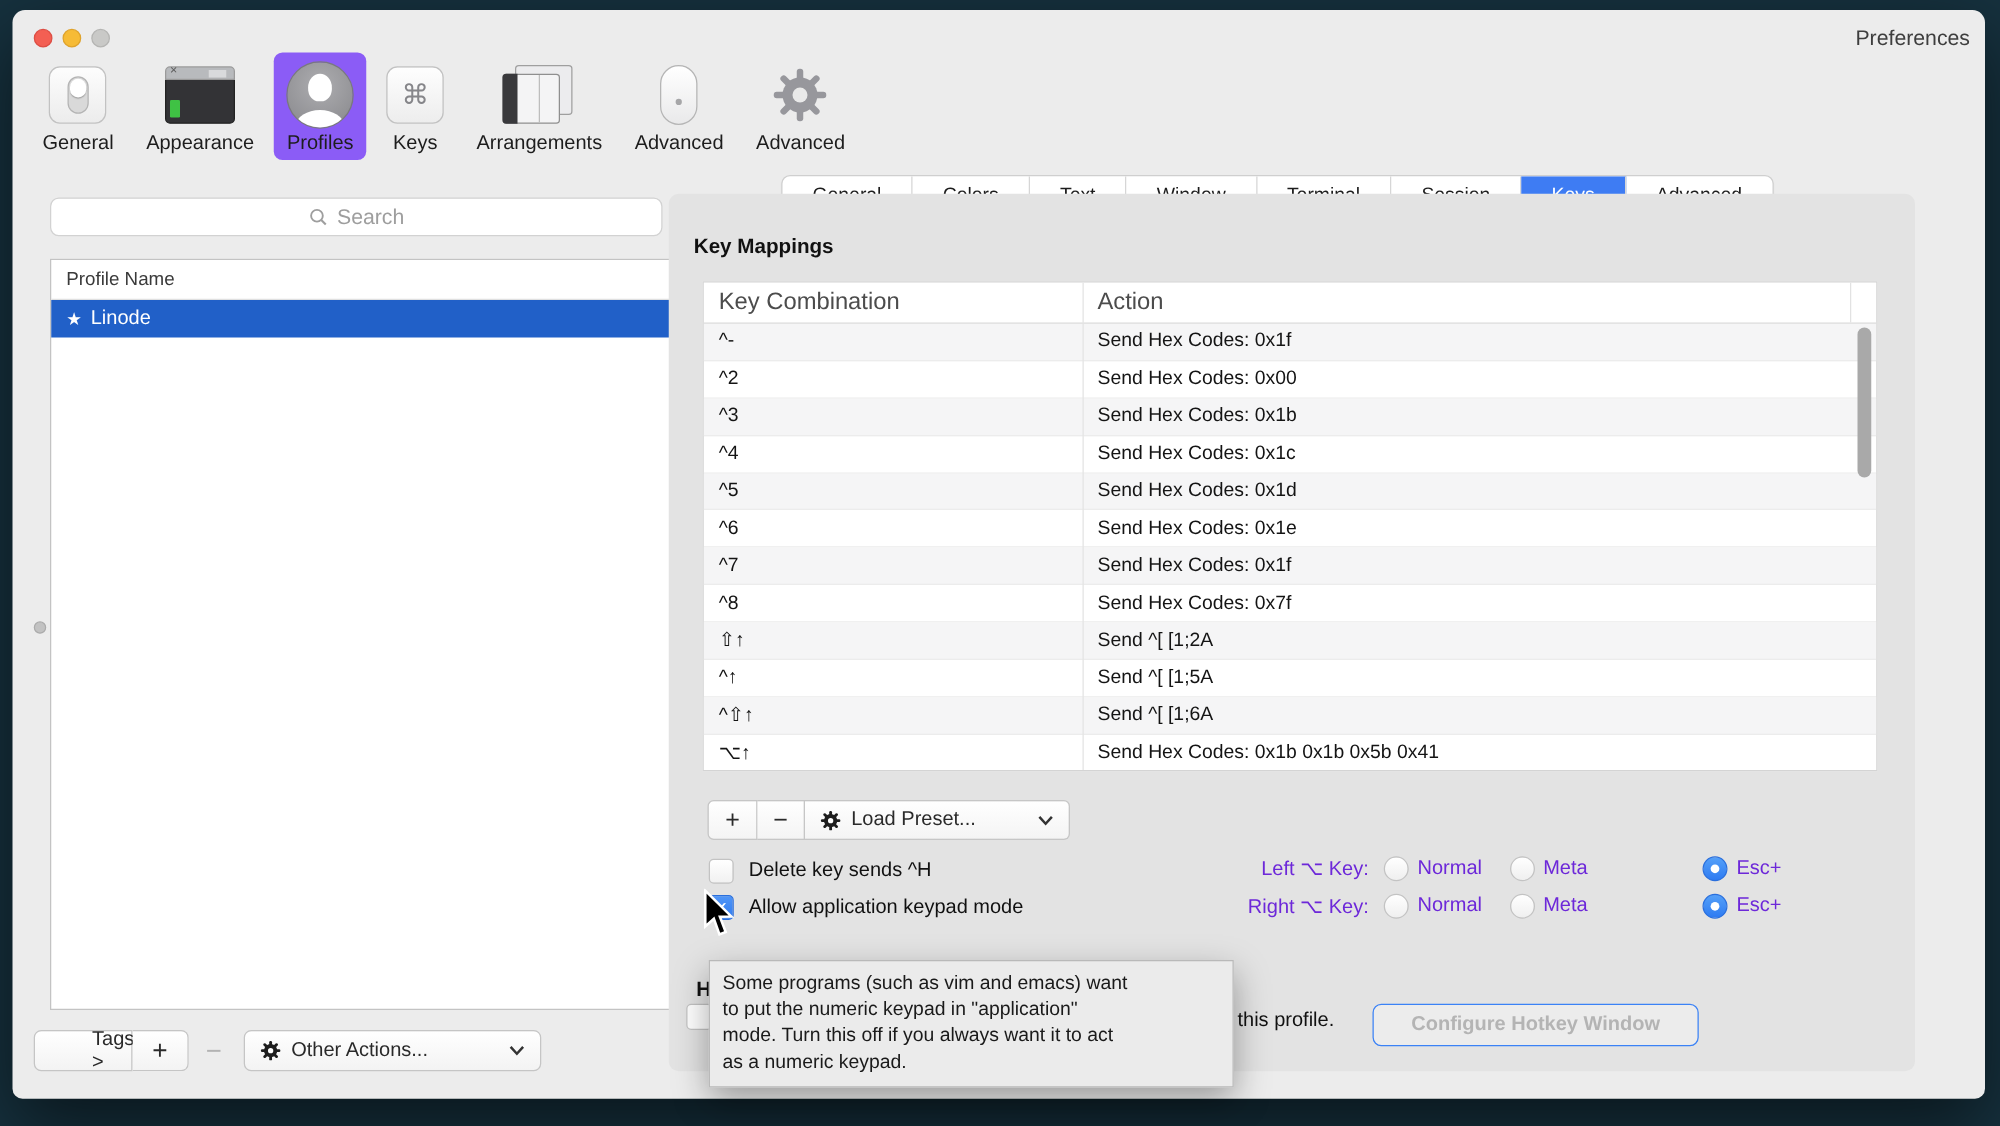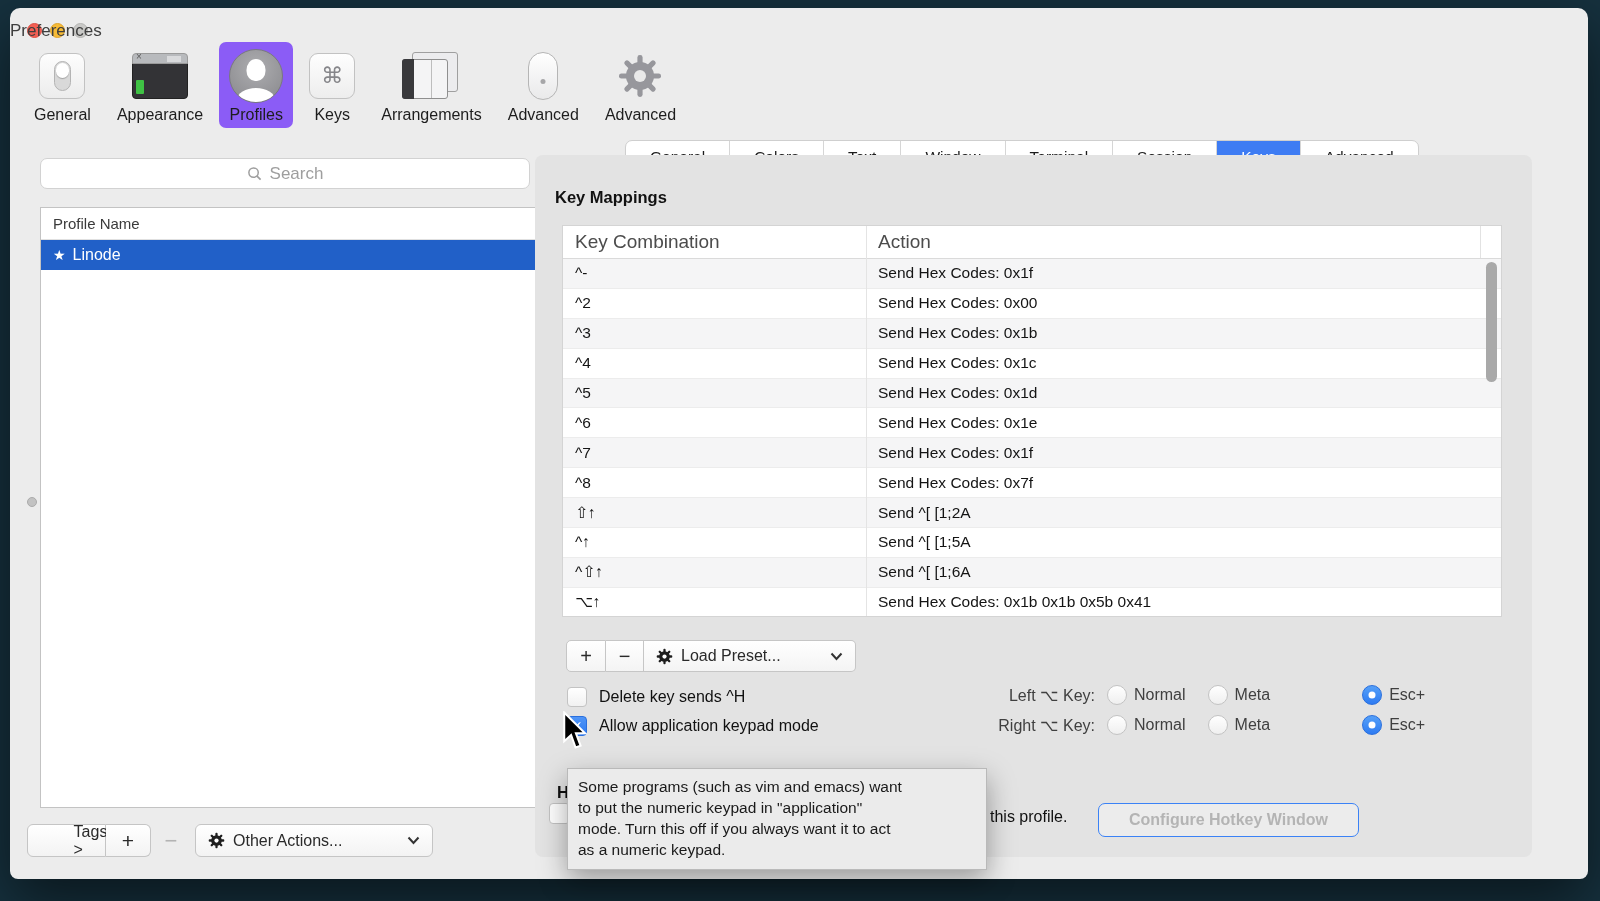--- a/index.html
+++ b/index.html
@@ -12,21 +12,21 @@
     box-shadow:0 22px 60px rgba(0,0,0,.55);
   }
 
   
   .titlebar { position:absolute; left:0; top:0; width:100%; height:38px; }
   .lights { position:absolute; left:17px; top:15px; display:flex; gap:8px; }
   .light { width:15px; height:15px; border-radius:50%; }
   .light.red { background:#f35f53; border:1px solid #dd4e44; }
   .light.yellow { background:#f6bb36; border:1px solid #dfa32c; }
   .light.gray { background:#c9c9c7; border:1px solid #b5b5b3; }
-  .win-title { position:absolute; left:0; right:0; top:13px; text-align:left;
+  .win-title { position:absolute; left:0; right:12px; top:13px; text-align:right;
     font-size:17px; color:#3e3e3e; font-weight:500; }
 
   
   .toolbar { position:absolute; left:8px; top:34px; height:92px; display:flex; align-items:flex-start; gap:6px; padding-left:6px; }
   .tb-item { display:flex; flex-direction:column; align-items:center; padding:6px 10px 4px; border-radius:7px; }
   .tb-item.selected { background:#8b5cf6; }
   .tb-icon { height:56px; display:flex; align-items:center; justify-content:center; }
   .tb-label { font-size:16px; color:#1d1d1d; margin-top:2px; white-space:nowrap; }
 
   .ic-general { width:46px; height:46px; background:linear-gradient(#fdfdfd,#ececec); border:1px solid #c2c2c2; border-radius:9px;
@@ -102,21 +102,21 @@
   .pg-btn { background:linear-gradient(#ffffff,#f4f4f4); border:1px solid #c6c6c6; display:flex; align-items:center; justify-content:center; font-size:20px; color:#2a2a2a; }
   .pg-btn.add { width:40px; border-radius:5px 0 0 5px; }
   .pg-btn.rem { width:38px; border-left:none; }
   .pg-btn.preset { width:212px; border-left:none; border-radius:0 5px 5px 0; font-size:16px; gap:8px; justify-content:flex-start; padding:0 12px; position:relative; }
   .pg-btn.preset .chev { position:absolute; right:12px; }
 
   .cbrow { position:absolute; left:32px; display:flex; align-items:center; gap:12px; font-size:16px; color:#111; }
   .checkbox { width:20px; height:20px; border-radius:4px; background:linear-gradient(#ffffff,#f1f1f1); border:1px solid #c3c3c3; display:flex; align-items:center; justify-content:center; }
   .checkbox.checked { background:linear-gradient(#4f95f7,#2f7bf0); border:1px solid #2a6fdd; color:#fff; font-size:14px; font-weight:bold; }
 
-  .optrow { position:absolute; display:flex; align-items:center; font-size:16px; color:#404040; }
+  .optrow { position:absolute; display:flex; align-items:center; font-size:16px; color:#6d28d9; }
   .optlabel { width:150px; text-align:right; margin-right:12px; white-space:nowrap; }
   .radio { width:20px; height:20px; border-radius:50%; background:linear-gradient(#ffffff,#efefef); border:1px solid #c3c3c3; margin-right:7px; position:relative; }
   .radio.on { background:linear-gradient(#55a0f8,#2e7bf2); border:1px solid #2a6fdd; }
   .radio.on::before { content:""; position:absolute; left:50%; top:50%; transform:translate(-50%,-50%); width:7px; height:7px; background:#fff; border-radius:50%; }
   .radio-item { display:flex; align-items:center; margin-right:22px; }
 
   .hk-frag { position:absolute; left:22px; top:628px; font-size:16.5px; font-weight:bold; color:#111; z-index:1; }
   .hk-chk { position:absolute; left:14px; top:648px; width:21px; height:21px; border-radius:4px; background:#fff; border:1px solid #c3c3c3; z-index:1; }
   .hk-text { position:absolute; left:455px; top:653px; font-size:16px; color:#111; }
   .hk-btn { position:absolute; left:563px; top:648px; width:261px; height:34px; background:#ececec; border:1px solid #3b82f6; border-radius:7px;

